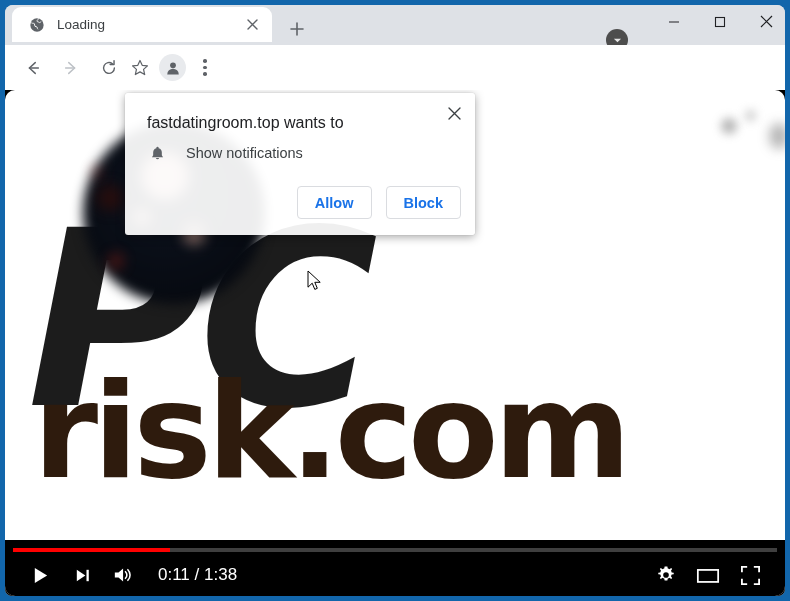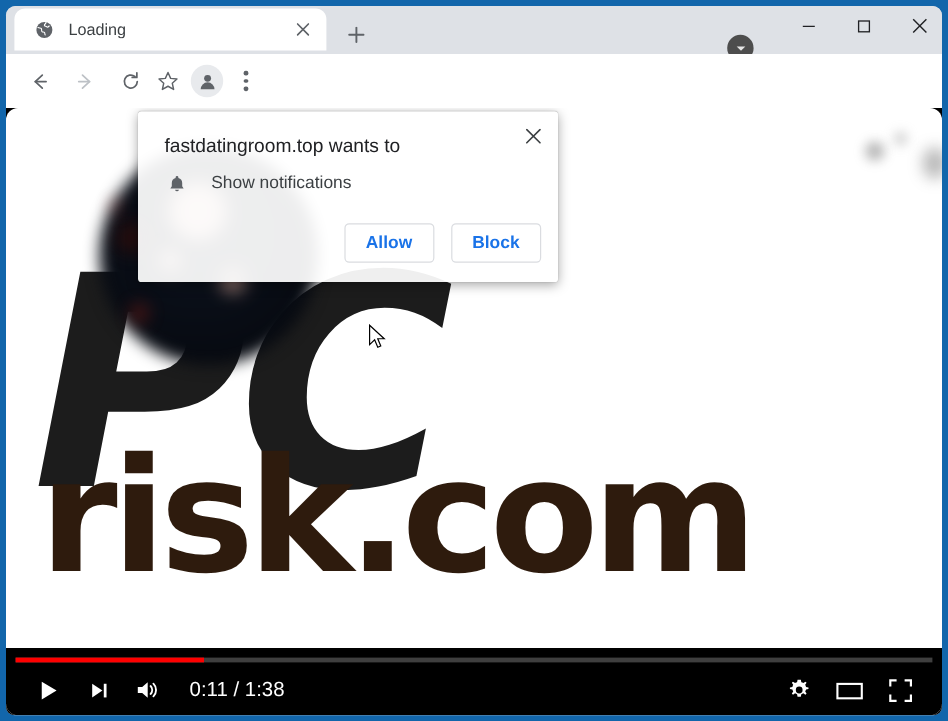--- a/index.html
+++ b/index.html
@@ -194,21 +194,21 @@
   #time-display{
     margin-left:13px; color:#ffffff; font-size:17px;
     font-family:"Liberation Sans", sans-serif;
     white-space:nowrap;
   }
   #controls-spacer{ flex:1; }
   #ctrl-fullscreen{ margin-right:14px; }
 
   
   #permission-dialog{
-    position:absolute; left:110px; top:3px; width:350px; height:142px;
+    position:absolute; left:120px; top:3px; width:350px; height:142px;
     background:rgba(255,255,255,0.93);
     border-radius:3px;
     box-shadow:0 2px 10px rgba(0,0,0,.35), 0 0 1px rgba(0,0,0,.3);
     overflow:hidden;
     text-decoration:underline;
   }
   #dialog-close{
     position:absolute; right:8px; top:7px; width:26px; height:26px;
     display:flex; align-items:center; justify-content:center;
     cursor:pointer;

